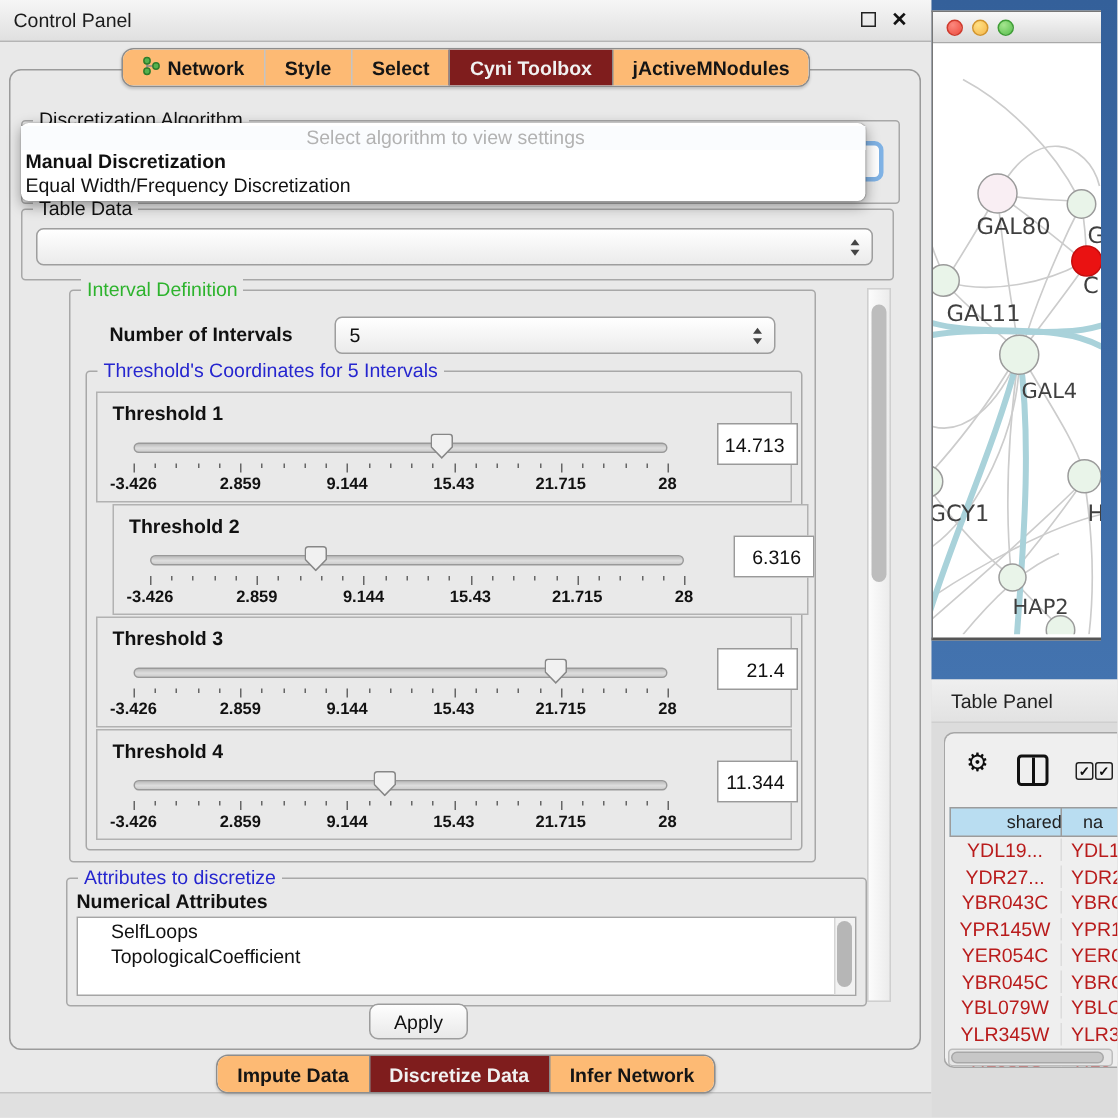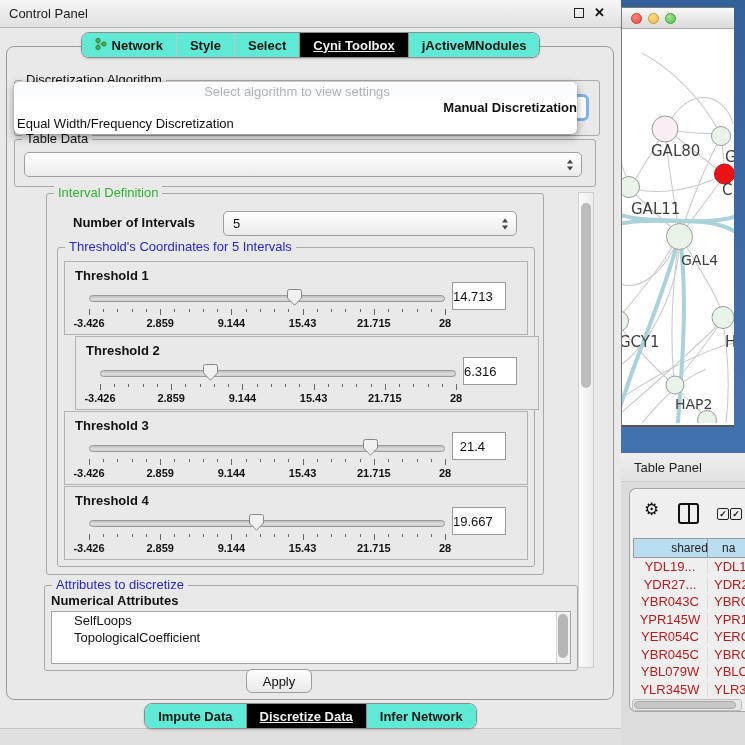--- a/index.html
+++ b/index.html
@@ -14,23 +14,23 @@
   .win-icons{position:absolute;right:16px;top:7px;display:flex;gap:10px;align-items:center;}
   .float-icon{width:8px;height:8px;border:1.4px solid #222;background:transparent;}
   .close-icon{font-size:13px;font-weight:bold;color:#111;line-height:11px;}
   
   .tabrow{position:absolute;left:0;width:621px;display:flex;justify-content:center;z-index:20;}
   .tabrow.top{top:32px;}
   .tabrow.bottom{top:703px;}
   .tabbar{display:flex;border:1px solid #8d8d8d;border-radius:8px;overflow:hidden;background:#fff;
           height:24px;box-shadow:0 1px 2px rgba(0,0,0,.18);}
   .tab{display:flex;align-items:center;gap:5px;padding:0 13px;font-size:13px;font-weight:bold;
-       color:#151515;background:#5eead4;white-space:nowrap;}
+       color:#151515;background:#fdba74;white-space:nowrap;}
   .tab+.tab{border-left:1px solid #c4c4c4;}
-  .tab.selected{background:#000000;color:#f1f1f1;border-left-color:#8b8b8b;text-decoration:underline;}
+  .tab.selected{background:#7f1d1d;color:#f1f1f1;border-left-color:#8b8b8b;}
   .tab.selected+.tab{border-left-color:#8b8b8b;}
   
   .main-panel{position:absolute;left:6px;top:46px;width:606px;height:652px;
               border:1px solid #9b9b9b;border-radius:8px;background:#e9e9e9;}
   .bottom-strip{position:absolute;left:0;top:728px;width:621px;height:17px;background:#e0e0e0;border-top:1px solid #c3c3c3;}
   
   .groupbox{position:absolute;border:1px solid #a8a8a8;border-radius:3px;}
   .grouplabel{position:absolute;top:-9px;left:7px;background:#e9e9e9;padding:0 4px;font-size:13px;white-space:nowrap;}
   .lbl-green{color:#2db32d;}
   .lbl-blue{color:#2626cf;}
@@ -43,36 +43,36 @@
   .spin::after{content:"";position:absolute;bottom:1px;left:0;border-left:3.5px solid transparent;
                border-right:3.5px solid transparent;border-top:4.5px solid #444;}
   
   .algo-combo{position:absolute;left:8px;top:13px;right:10px;height:27px;background:#fff;
               border:3px solid #7fb2e5;border-radius:6px;box-sizing:border-box;}
   
   .popup{position:absolute;left:14px;top:82px;width:563px;height:52px;background:#fff;border-radius:5px;
          box-shadow:0 3px 9px rgba(0,0,0,.38),0 0 1px rgba(0,0,0,.4);z-index:30;padding-top:2px;box-sizing:border-box;}
   .popup-row{height:16px;line-height:16px;font-size:13px;padding-left:3px;white-space:nowrap;overflow:hidden;}
   .popup-row.header{color:#b2b2b2;text-align:center;background:#fafcfe;}
-  .popup-row.bold{font-weight:bold;text-align:right;}
+  .popup-row.bold{font-weight:bold;}
   
   .threshold-box{position:absolute;left:6px;width:462px;height:72px;border:1px solid #b2b2b2;background:#e9e9e9;}
   .th-label{position:absolute;left:10px;top:6px;font-size:13px;font-weight:bold;}
   .slider{position:absolute;left:24px;top:28px;width:356px;height:20px;}
   .track{position:absolute;left:0;top:5px;width:100%;height:7px;border-radius:4px;box-sizing:border-box;
          background:linear-gradient(#bdbdbd,#dedede 55%,#cdcdcd);border:1px solid #999;}
   .thumb{position:absolute;top:-1px;width:15px;height:17px;margin-left:-7px;}
   .ticks{position:absolute;left:24px;top:47px;width:356px;height:7px;}
   .tick{position:absolute;top:0;width:1px;background:#666;}
   .tick.major{height:6px;}
   .tick.minor{height:3px;}
   .tick-labels{position:absolute;left:24px;top:55px;width:356px;height:12px;font-size:11px;font-weight:bold;}
   .tick-label{position:absolute;transform:translateX(-50%);white-space:nowrap;}
-  .value-box{position:absolute;left:387px;top:20px;width:54px;height:28px;background:#fff;border:1px solid #9a9a9a;
-             font-size:13px;text-align:right;line-height:28px;padding-right:20px;box-sizing:border-box;}
+  .value-box{position:absolute;left:413px;top:20px;width:54px;height:28px;background:#fff;border:1px solid #9a9a9a;
+             font-size:13px;text-align:right;line-height:28px;padding-right:8px;box-sizing:border-box;}
   
   .attr-sublabel{position:absolute;left:6px;top:7px;font-size:13px;font-weight:bold;}
   .attr-list{position:absolute;left:6px;top:25px;width:520px;height:53px;background:#fff;border:1px solid #a5a5a5;
              overflow:hidden;box-sizing:border-box;}
   .attr-item{height:17px;line-height:17px;font-size:13px;padding-left:22px;color:#111;}
   .attr-scroll{position:absolute;right:0;top:0;bottom:0;width:13px;background:#f2f2f2;border-left:1px solid #d5d5d5;}
   .attr-thumb{position:absolute;left:1px;top:2px;width:10px;height:44px;background:#b6b6b6;border-radius:5px;}
   
   .v-scrollbar{position:absolute;left:578px;top:192px;width:16px;height:476px;
                background:linear-gradient(to right,#fcfcfc,#ececec);border:1px solid #cfcfcf;box-sizing:border-box;}
@@ -366,21 +366,21 @@
               <span class="tick major" style="left: 100%;"></span>
             </div>
             <div class="tick-labels">
               <span class="tick-label" style="left: 0%;">-3.426</span>
               <span class="tick-label" style="left: 20%;">2.859</span>
               <span class="tick-label" style="left: 40%;">9.144</span>
               <span class="tick-label" style="left: 60%;">15.43</span>
               <span class="tick-label" style="left: 80%;">21.715</span>
               <span class="tick-label" style="left: 100%;">28</span>
             </div>
-            <div class="value-box">19.667</div>
+            <div class="value-box">11.344</div>
           </div>
         </div>
     </div>
   </div>
 
   <div class="groupbox" style="left:44px;top:585px;width:532px;height:84px;">
     <span class="grouplabel lbl-blue">Attributes to discretize</span>
     <div class="attr-sublabel">Numerical Attributes</div>
     <div class="attr-list">
       <div id="attr-items">

